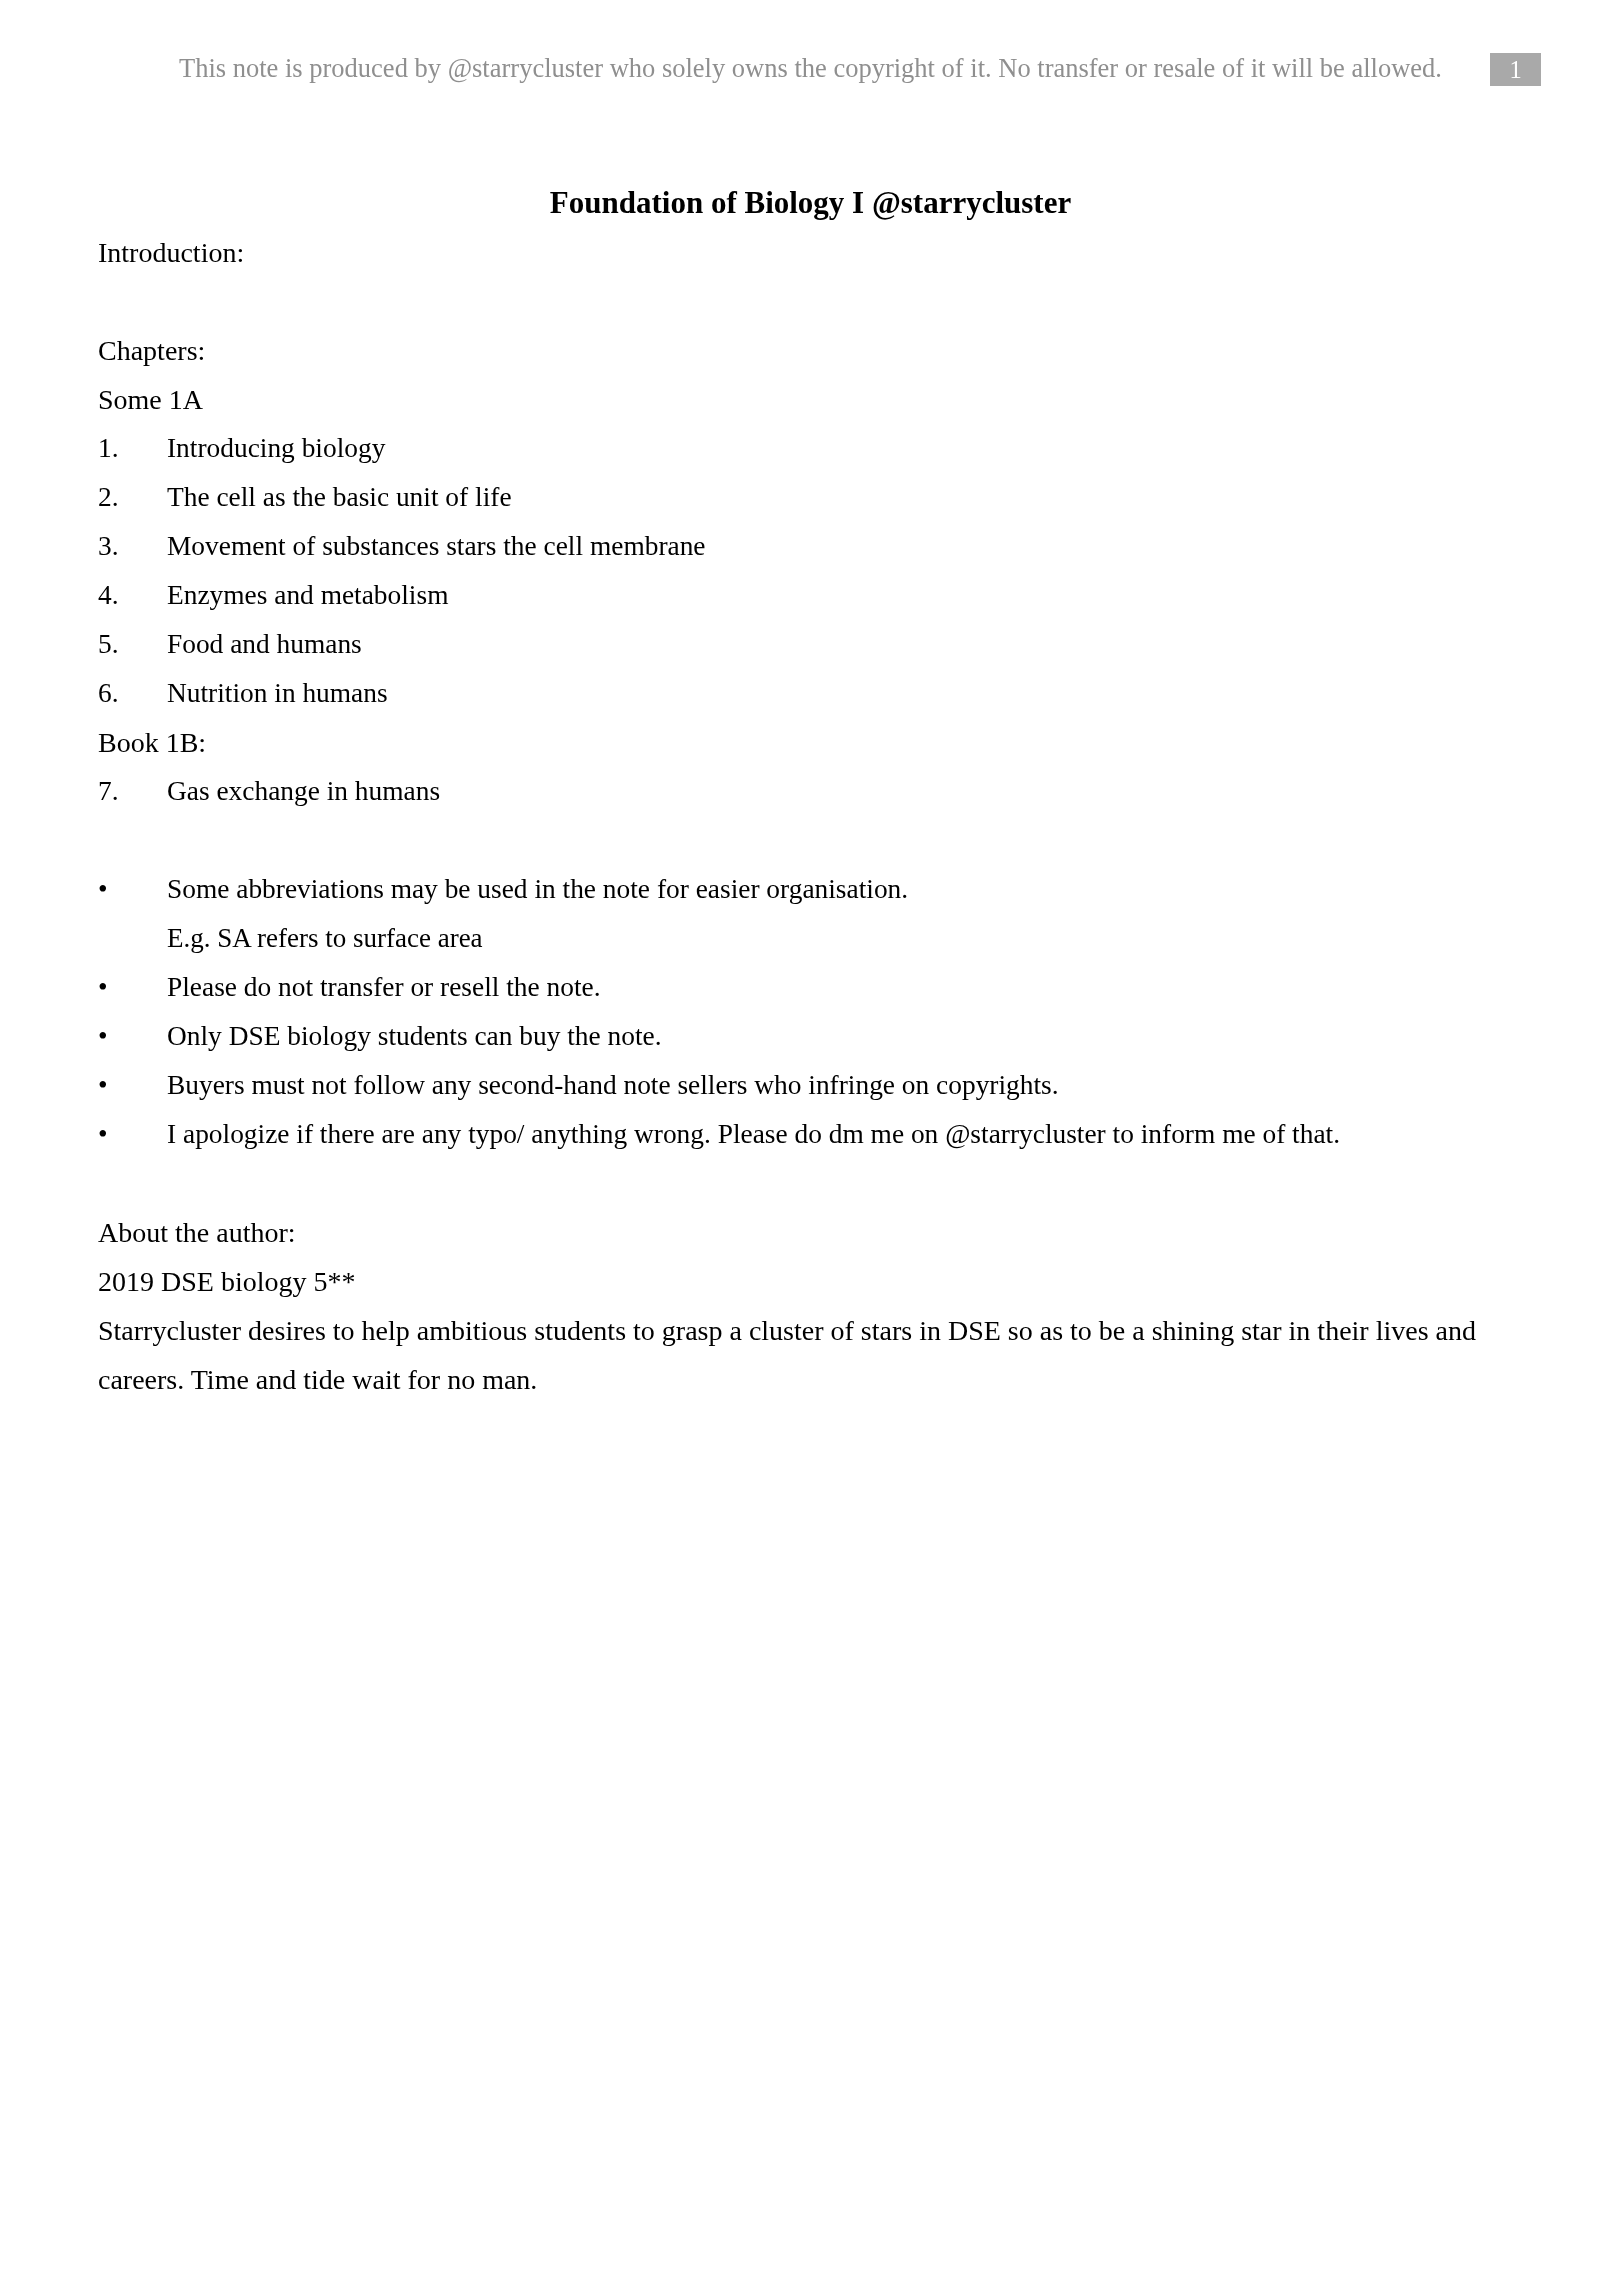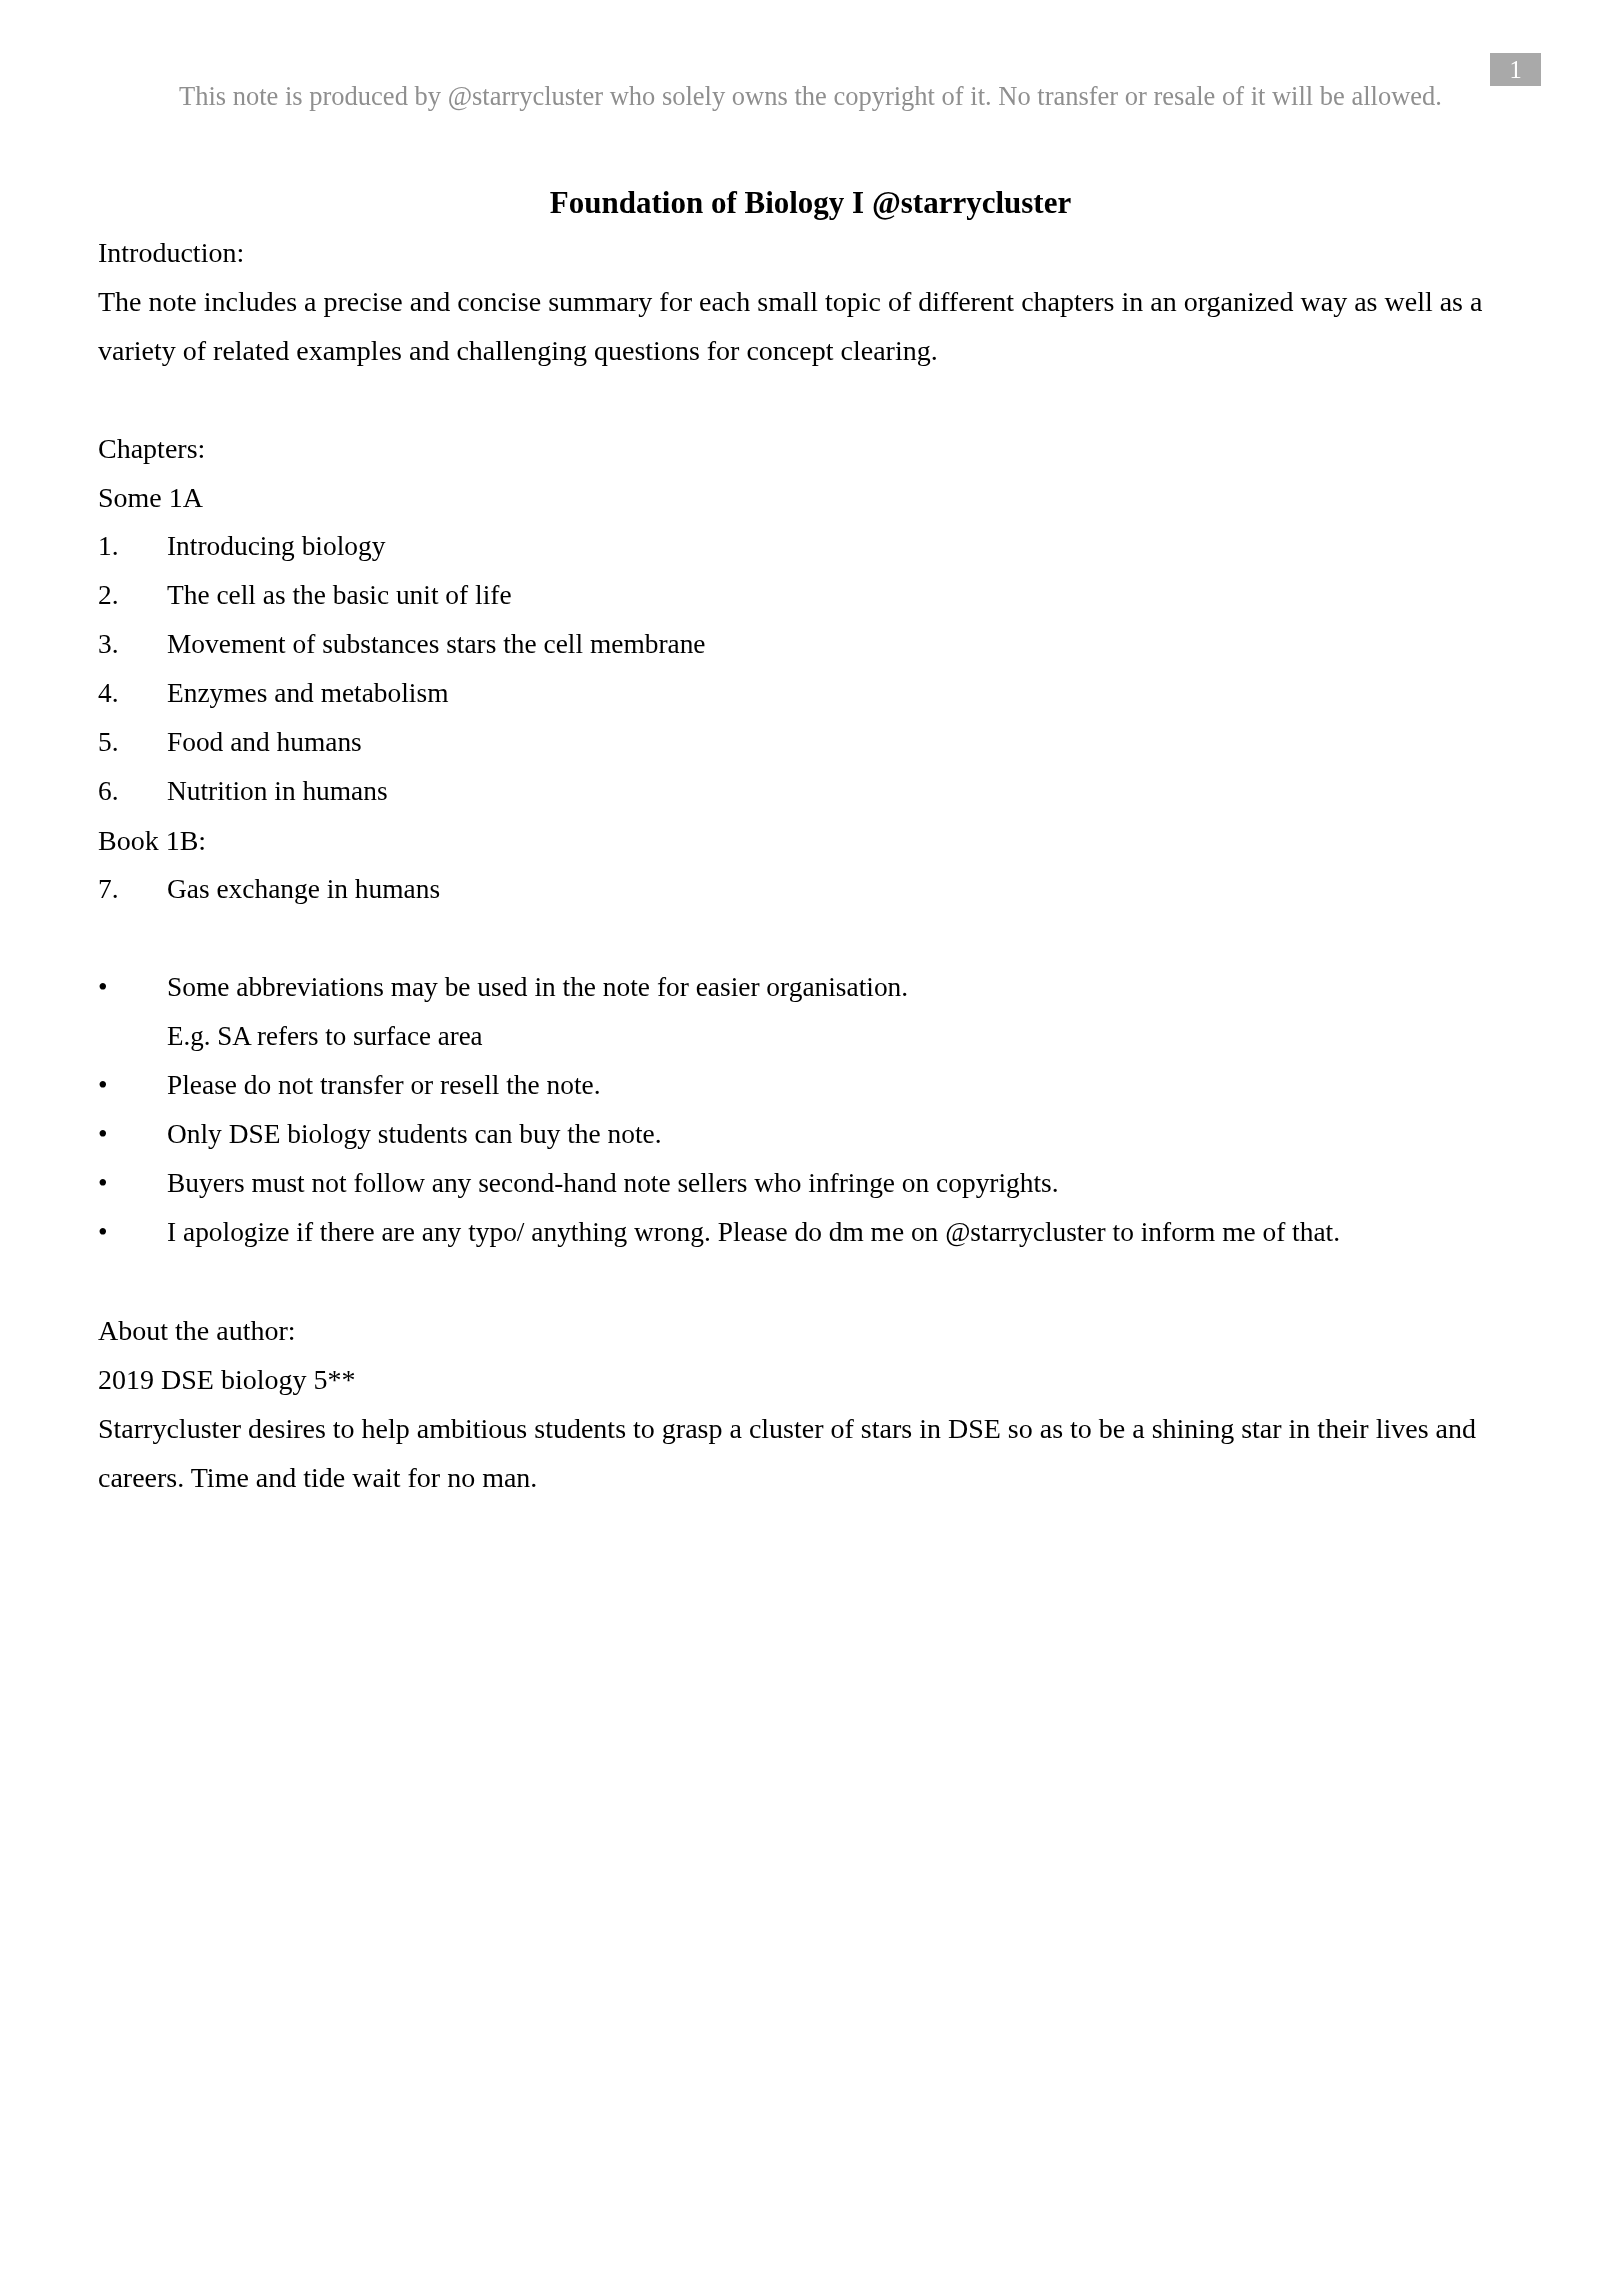--- a/index.html
+++ b/index.html
@@ -15,21 +15,20 @@
   }
   .header {
     position: absolute;
     top: 51px;
     left: 0;
     width: 100%;
     text-align: center;
     font-size: 26.5px;
     line-height: 35px;
     color: #8f8f8f;
-    margin-top: 28px;
   }
   .page-badge {
     position: absolute;
     top: 53px;
     right: 80px;
     min-width: 51px;
     height: 33px;
     background: #a9a9a9;
     color: #ffffff;
     font-size: 24.5px;
@@ -80,21 +79,20 @@
   <div class="header">
     <span>This note is produced by @starrycluster who solely owns the copyright of it. No transfer or resale of it will be allowed.</span>
   </div>
   <div class="page-badge">1</div>
 
   <div class="content">
 
     <div class="title">Foundation of Biology I @starrycluster</div>
 
     <div class="line">Introduction:</div>
-    <div class="para">The note includes a precise and concise summary for each small topic of different chapters in an organized way as well as a variety of related examples and challenging questions for concept clearing.</div>
 
     <div class="spacer"></div>
 
     <div class="line">Chapters:</div>
     <div class="line">Some 1A</div>
 
     <div class="list-row">
       <span class="num">1.</span>
       <span class="txt">Introducing biology</span>
     </div>

